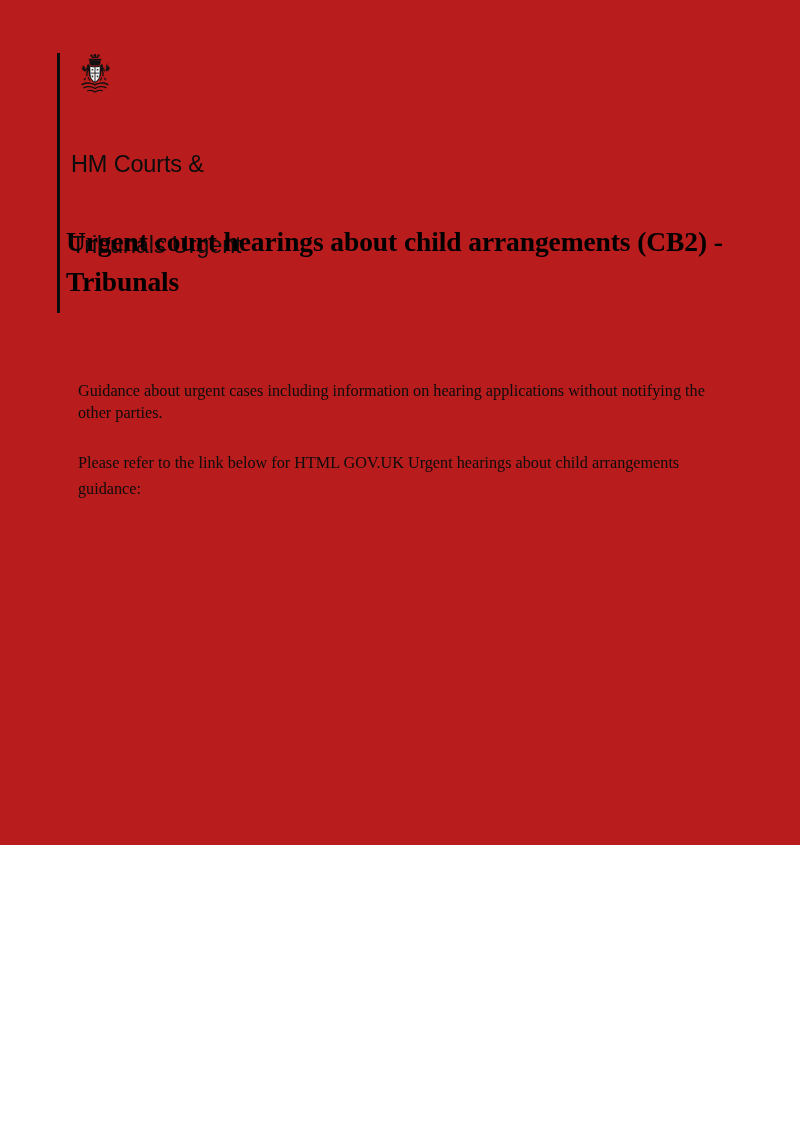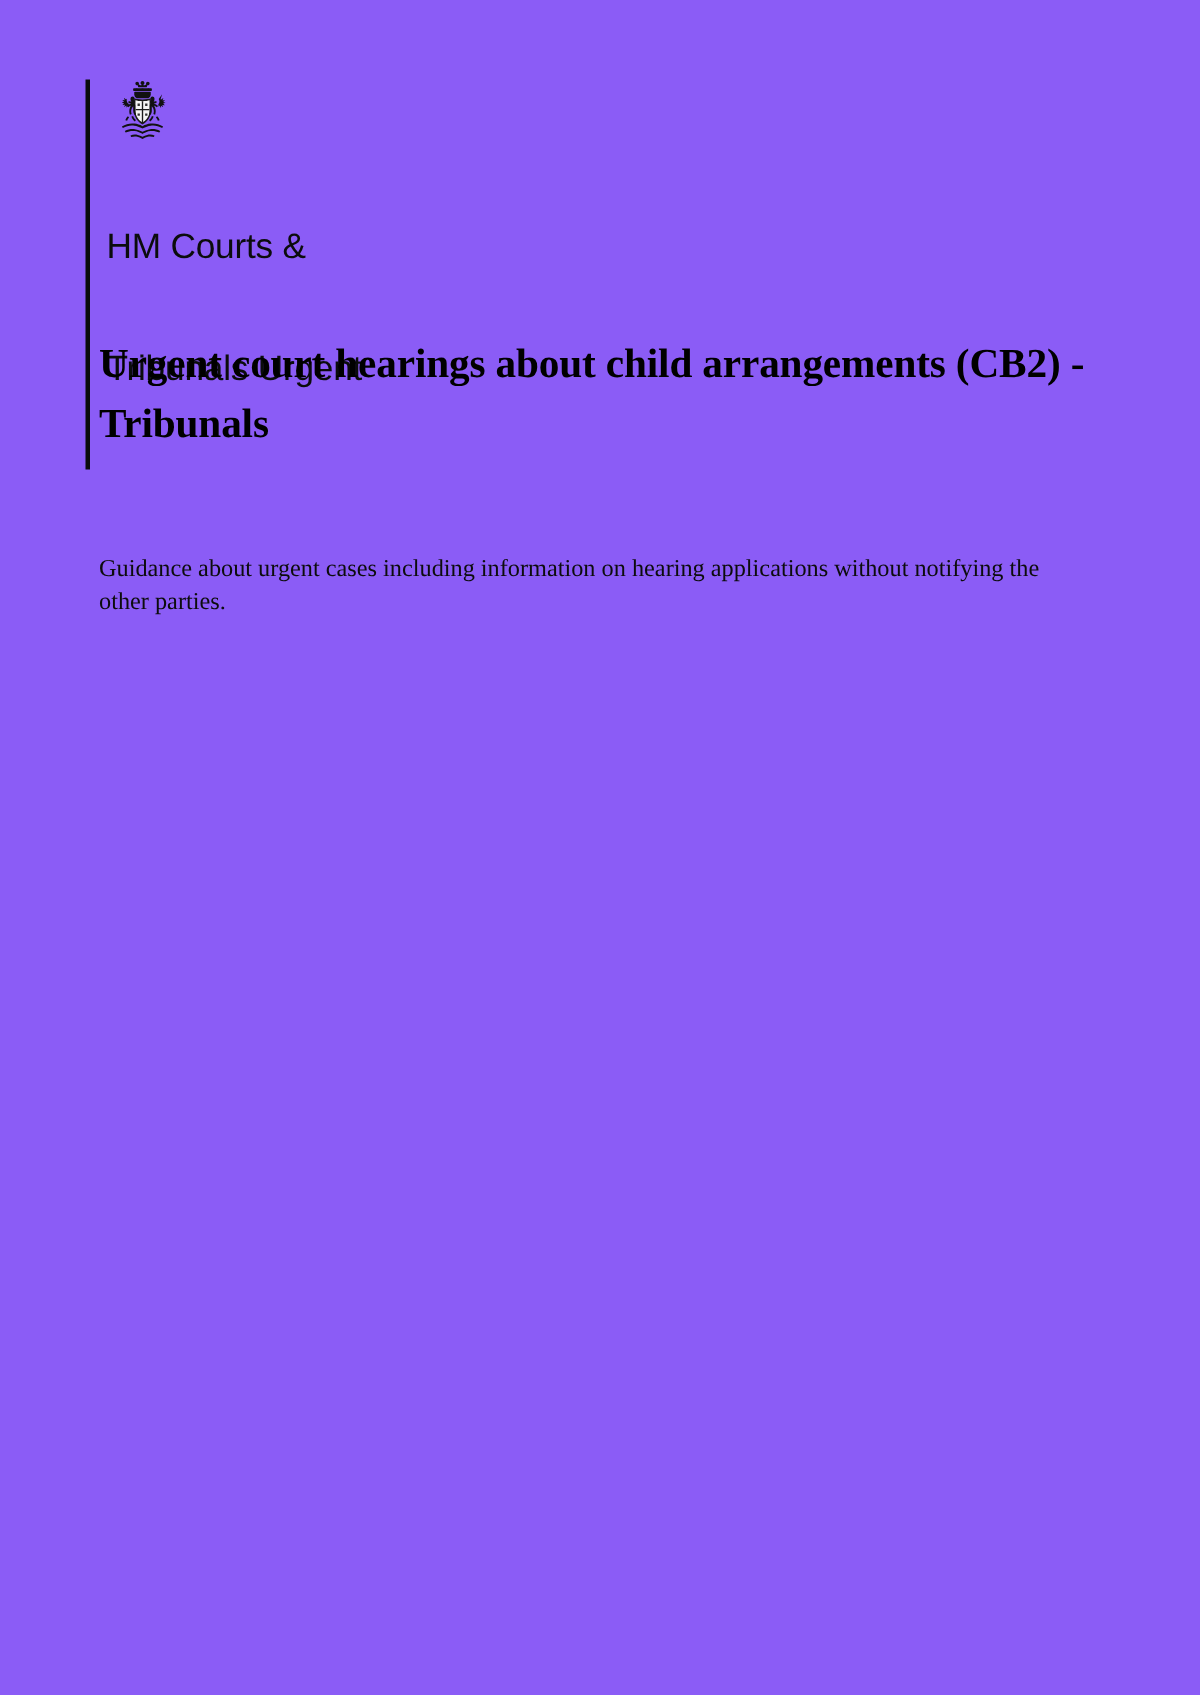--- a/index.html
+++ b/index.html
@@ -16,22 +16,22 @@
     font-family: "Liberation Serif", "DejaVu Serif", serif;
     color: #000000;
     -webkit-font-smoothing: antialiased;
   }
 
   .page {
     position: absolute;
     left: 0;
     top: 0;
     width: 800px;
-    height: 1130px;
-    background: #8b5cf6;
+    height: 845px;
+    background: #b91c1c;
   }
 
   
   .masthead {
     position: absolute;
     left: 57px;
     top: 53px;
     display: flex;
     align-items: stretch;
   }
@@ -81,21 +81,21 @@
   }
 
   
   .body-copy {
     position: absolute;
     left: 66px;
     width: 644px;
     font-family: "Liberation Serif", "DejaVu Serif", serif;
     font-size: 16.2px;
     color: #0c0c0c;
-    margin: 0;
+    margin: 12px;
     text-align: left;
   }
   .para-1 {
     top: 368px;
     line-height: 22px;
   }
   .para-2 {
     top: 438px;
     line-height: 26px;
   }
@@ -150,14 +150,15 @@
         <span class="wordmark-line">Tribunals Urgent</span>
       </div>
 
     </div>
   </div>
 
   <h1 class="doc-title">Urgent court hearings about child arrangements (CB2) - Tribunals</h1>
 
   <p class="body-copy para-1">Guidance about urgent cases including information on hearing applications without notifying the other parties.</p>
 
+  <p class="body-copy para-2">Please refer to the link below for HTML GOV.UK Urgent hearings about child arrangements guidance:</p>
 
 </div>
 
 </body></html>

